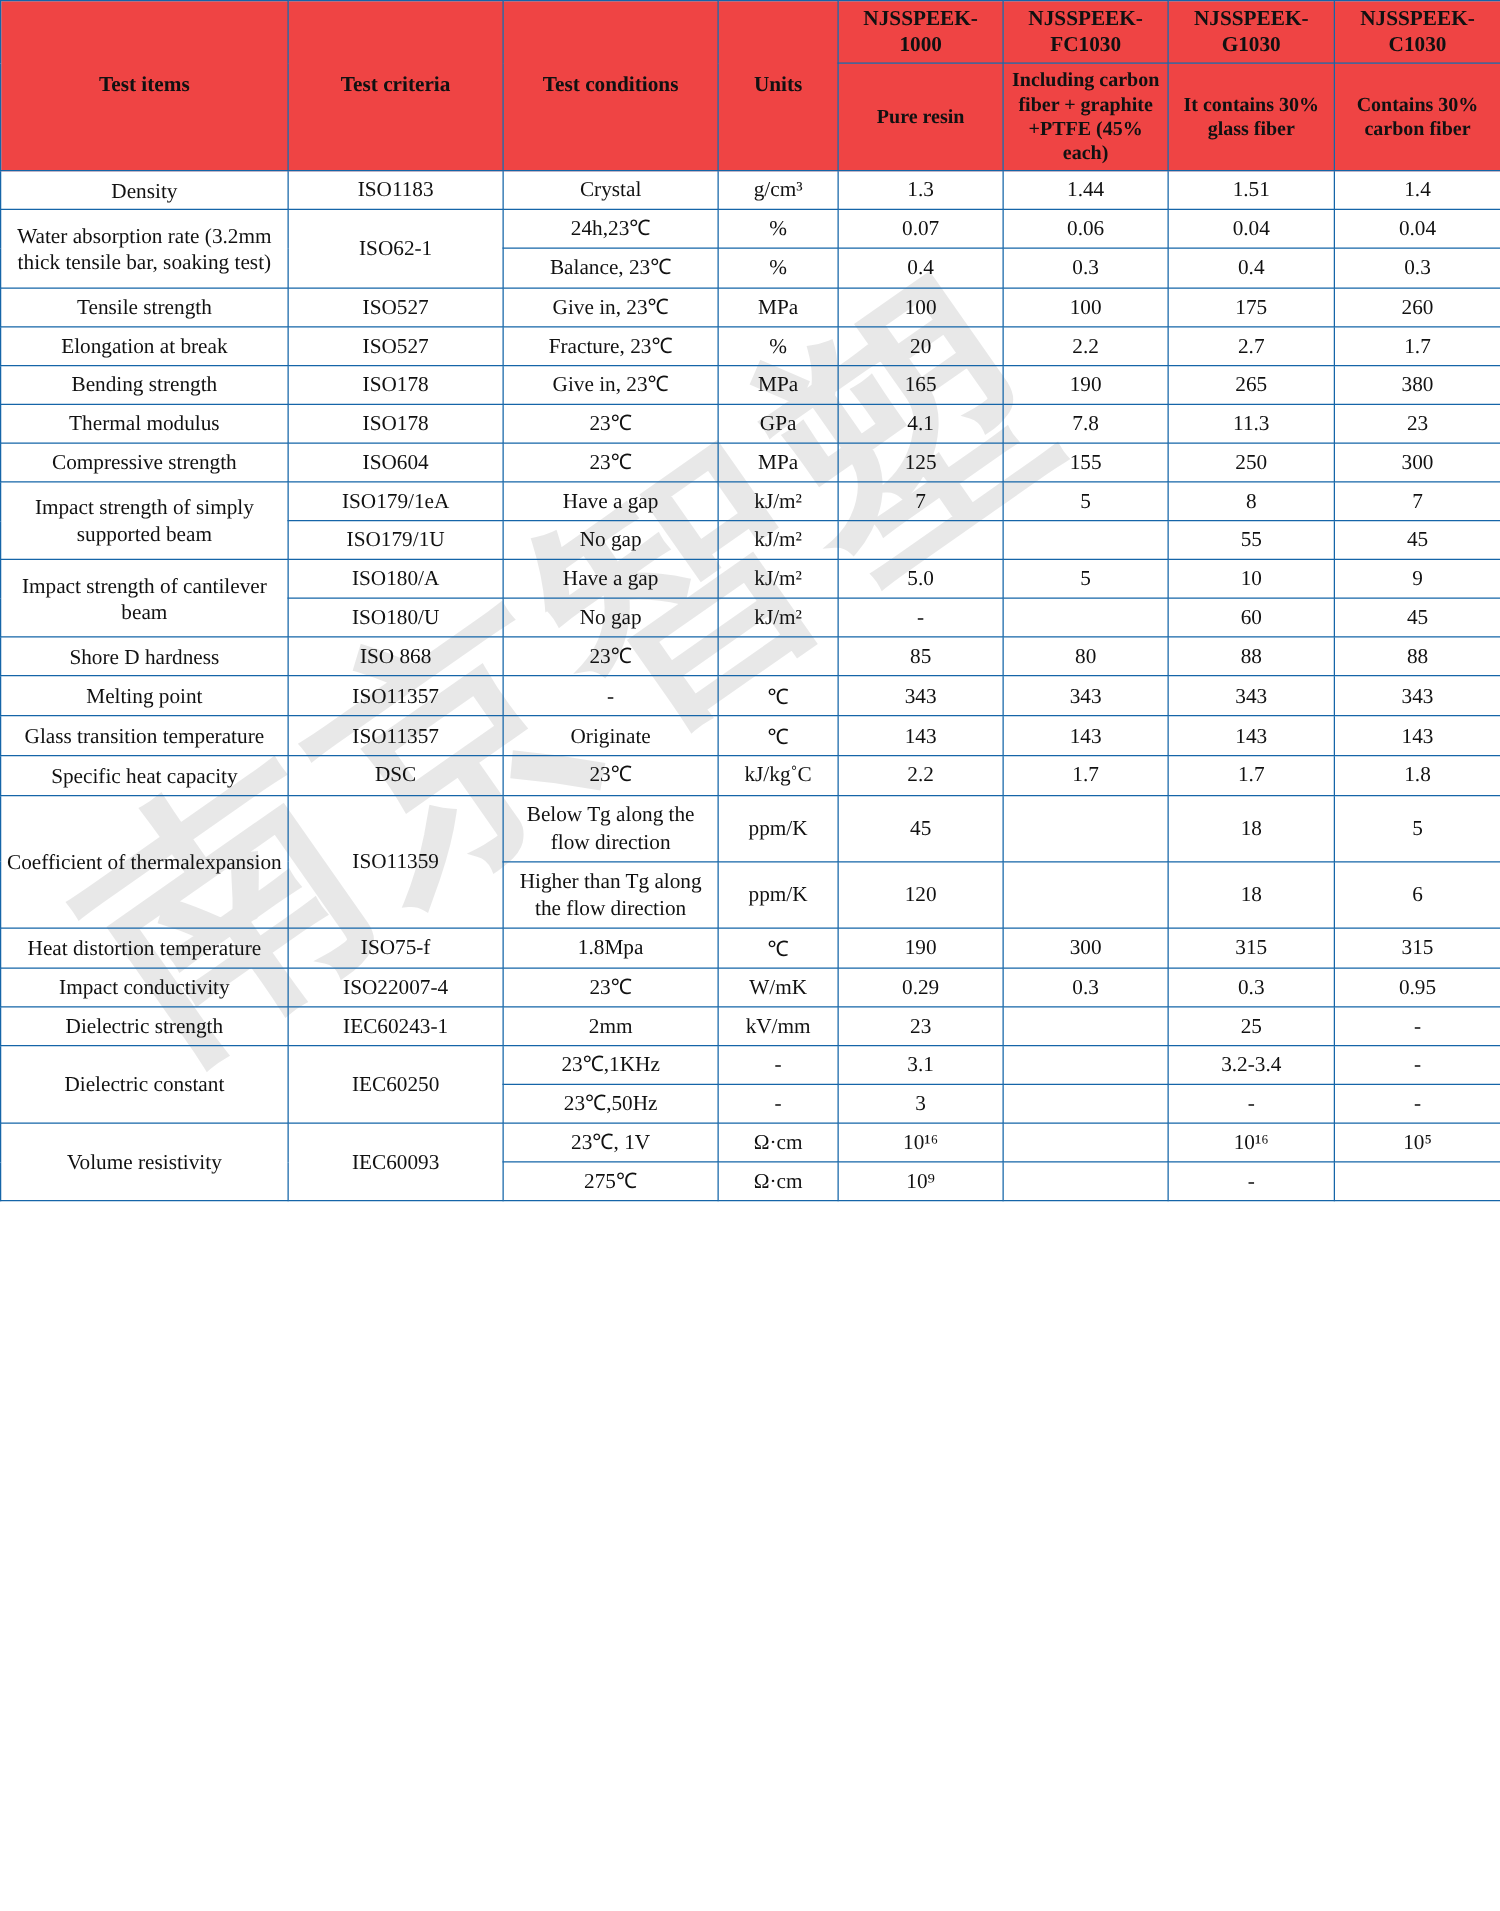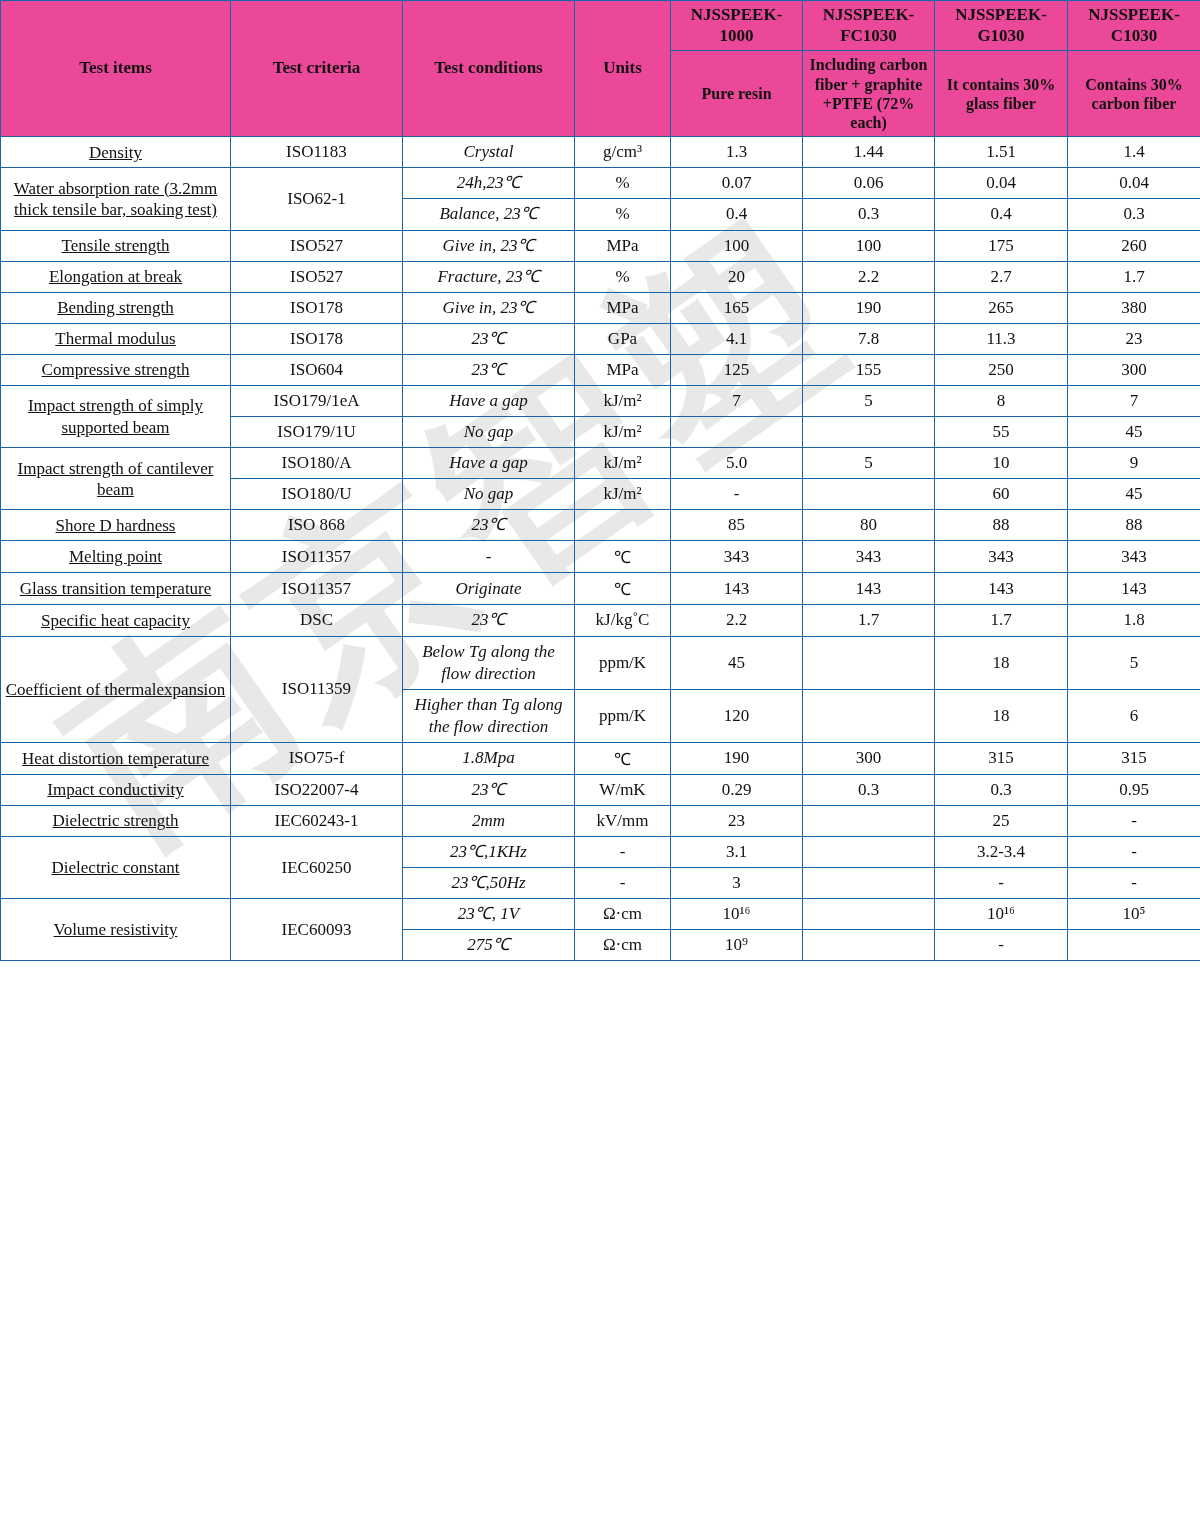--- a/index.html
+++ b/index.html
@@ -40,43 +40,41 @@
   }
   table.spec td, table.spec th {
     border: 1px solid #1565a8;
     text-align: center;
     vertical-align: middle;
     font-size: 17px;
     color: #111;
     padding: 4px 3px;
   }
   thead th {
-    background: #ec4899;
+    background: #ef4444;
     color: #ffffff;
     font-weight: bold;
     border: 1px solid #0b63ad;
     font-size: 18px;
     line-height: 1.22;
   }
   thead th.prod {
     font-size: 17px;
   }
   thead th.prodsub {
     font-size: 16px;
     line-height: 1.2;
   }
   td.item {
     font-size: 17px;
     line-height: 1.25;
-    text-decoration: underline;
   }
   td.cond {
     font-size: 16.5px;
     line-height: 1.3;
-    font-style: italic;
   }
   td.unit {
     font-size: 16.5px;
   }
   td.val {
     font-size: 17.5px;
   }
   .c1 { width: 230px; }
   .c2 { width: 172px; }
   .c3 { width: 172px; }
@@ -108,21 +106,21 @@
       <th rowspan="2">Test criteria</th>
       <th rowspan="2">Test conditions</th>
       <th rowspan="2">Units</th>
       <th class="prod">NJSSPEEK-1000</th>
       <th class="prod">NJSSPEEK-FC1030</th>
       <th class="prod">NJSSPEEK-G1030</th>
       <th class="prod">NJSSPEEK-C1030</th>
     </tr>
     <tr>
       <th class="prodsub">Pure resin</th>
-      <th class="prodsub">Including carbon fiber + graphite +PTFE (72% each)</th>
+      <th class="prodsub">Including carbon fiber + graphite +PTFE (45% each)</th>
       <th class="prodsub">It contains 30% glass fiber</th>
       <th class="prodsub">Contains 30% carbon fiber</th>
     </tr>
   </thead>
   <tbody id="tbody">
       <tr>
         <td class="item" rowspan="1">Density</td>
         <td rowspan="1">ISO1183</td>
         <td class="cond">Crystal</td>
         <td class="unit">g/cm³</td>

